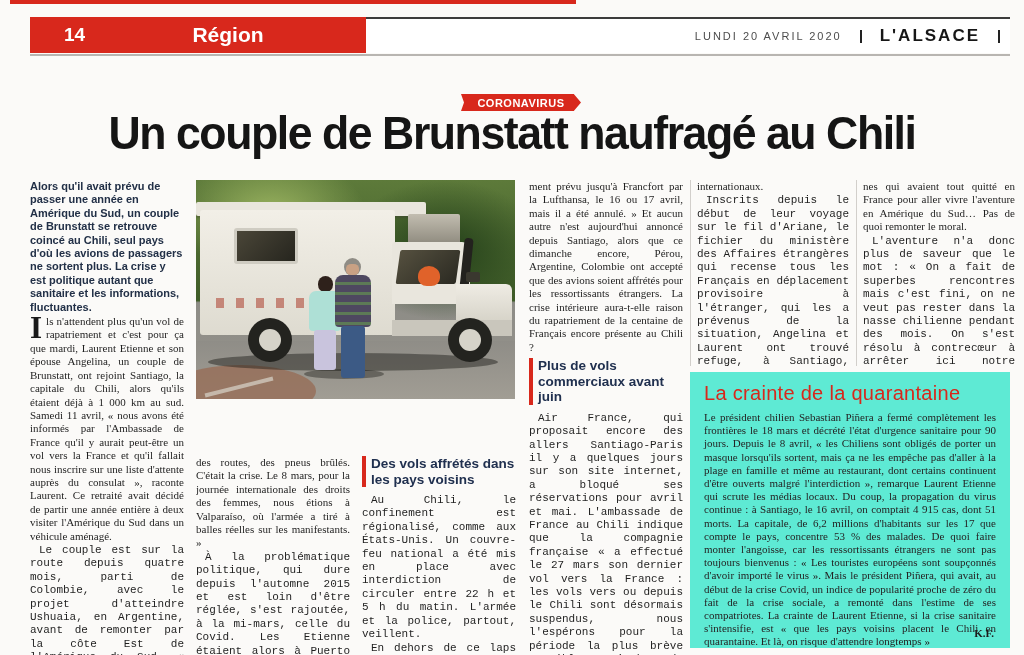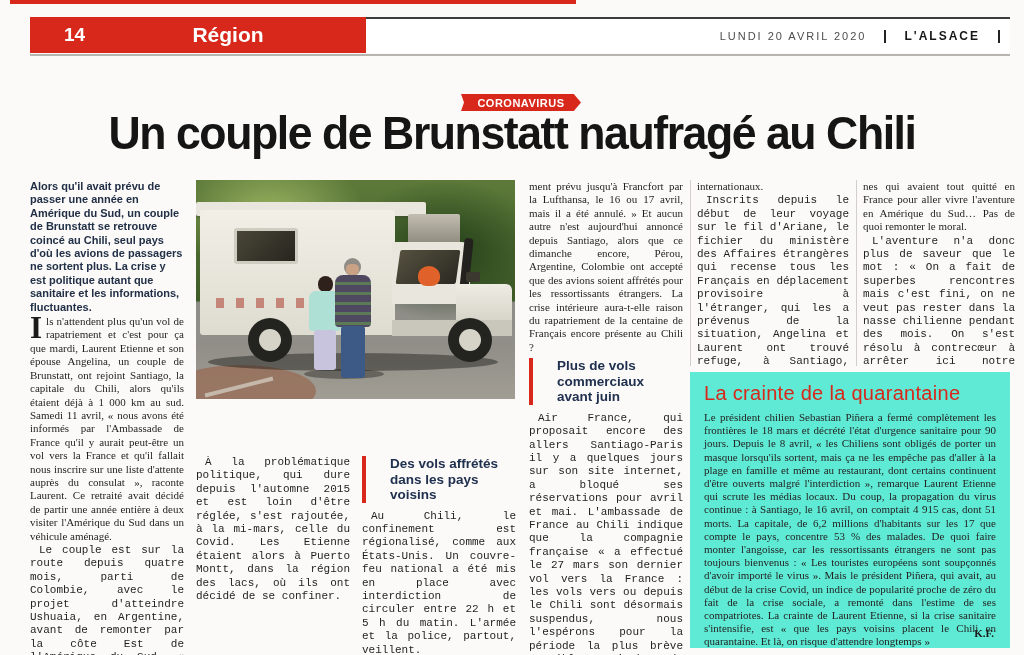--- a/index.html
+++ b/index.html
@@ -18,21 +18,21 @@
   }
   .page-num { font-size:19px; font-weight:bold; margin-left:34px; }
   .section-label { font-size:21px; font-weight:bold; position:absolute; left:0; right:0; text-align:center; text-indent:60px; }
   .band-right {
     position:absolute; left:366px; top:17px; width:644px; height:36px;
     border-top:2px solid #3c3c3c; background:#fff;
     display:flex; align-items:center; justify-content:flex-end; gap:18px;
     font-family:"Liberation Sans", sans-serif; padding-right:10px;
   }
   .date-text { font-size:11px; letter-spacing:2px; color:#4d4d4d; }
-  .masthead { font-size:12px; letter-spacing:2px; color:#171717; font-weight:bold; }
+  .masthead { font-size:17px; letter-spacing:2px; color:#171717; font-weight:bold; }
   .vbar { width:2px; height:13px; background:#222; }
   .header-rule { position:absolute; left:30px; top:54px; width:980px; height:2px; background:#b8b5b1; }
   
   .kicker {
     position:absolute; left:461px; top:94px; width:120px; height:17px;
     background:#d8281c; color:#fff;
     font-family:"Liberation Sans", sans-serif; font-size:11px; font-weight:bold; letter-spacing:.5px;
     display:flex; align-items:center; justify-content:center;
     clip-path:polygon(0% 0%, 94% 0%, 100% 50%, 94% 100%, 0% 100%, 2.5% 50%);
   }
@@ -48,21 +48,21 @@
   .col p.indent { text-indent:9px;font-family:Liberation Mono, monospace; }
   .lead {
     font-family:"Liberation Sans", sans-serif; font-weight:bold;
     font-size:14px; line-height:17px; color:#223047; margin-bottom:9px; text-align:left;
   }
   .dropcap {
     float:left; font-size:31px; line-height:25px; font-weight:bold;
     padding-right:4px; color:#1a1a1a;
   }
   .subhead {
-    display:flex; gap:24px; margin:4px 0 7px 0; text-align:left;
+    display:flex; gap:5px; margin:4px 0 7px 0; text-align:left;
     font-family:"Liberation Sans", sans-serif; font-weight:bold;
     font-size:13.5px; line-height:15.5px; color:#20304f;
   }
   .subhead .bar { flex:0 0 4px; background:#d8281c; }
   .byline {
     text-align:right; font-family:"Liberation Sans", sans-serif;
     font-weight:bold; font-size:11.5px; color:#222; margin-top:5px;
   }
   .colrule { position:absolute; width:1px; background:#d2cfcb; top:180px; height:186px; }
   
@@ -188,20 +188,21 @@
     <div class="woman-head"></div>
     <div class="woman-top"></div>
     <div class="woman-legs"></div>
     <div class="man-head"></div>
     <div class="man-face"></div>
     <div class="man-top"></div>
     <div class="man-legs"></div>
   </div>
 
   <div class="col c2">
+    <p>des routes, des pneus brûlés. C'était la crise. Le 8 mars, pour la journée internationale des droits des femmes, nous étions à Valparaíso, où l'armée a tiré à balles réelles sur les manifestants. »</p>
     <p class="indent">À la problématique politique, qui dure depuis l'automne 2015 et est loin d'être réglée, s'est rajoutée, à la mi-mars, celle du Covid. Les Etienne étaient alors à Puerto Montt, dans la région des lacs, où ils ont décidé de se confiner.</p>
   </div>
 
   <div class="col c3">
     <div class="subhead">
       <span class="bar"></span>
       <span>Des vols affrétés dans les pays voisins</span>
     </div>
     <p class="indent">Au Chili, le confinement est régionalisé, comme aux États-Unis. Un couvre-feu national a été mis en place avec interdiction de circuler entre 22 h et 5 h du matin. L'armée et la police, partout, veillent.</p>
     <p class="indent">En dehors de ce laps de temps, le couple a réussi à rendre leur véhicule et à rejoindre Santiago au plus vite, espérant monter dans l'avion du retour. « Un vol était apparem-</p>

